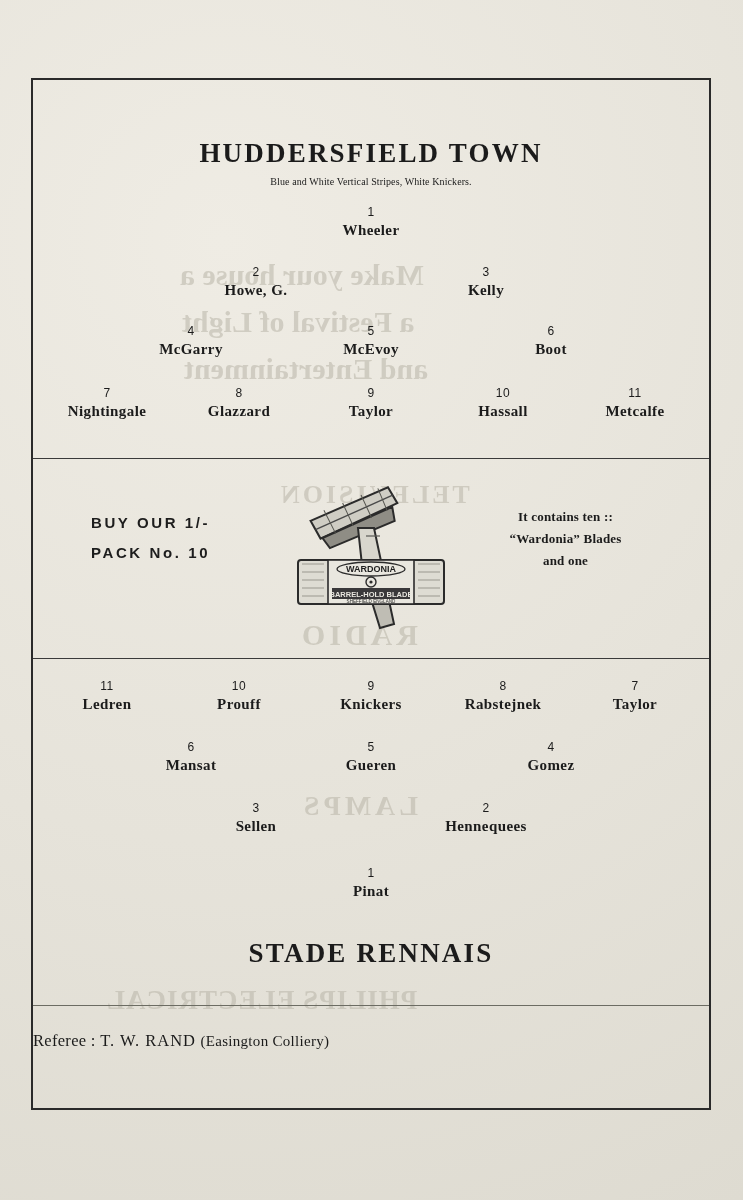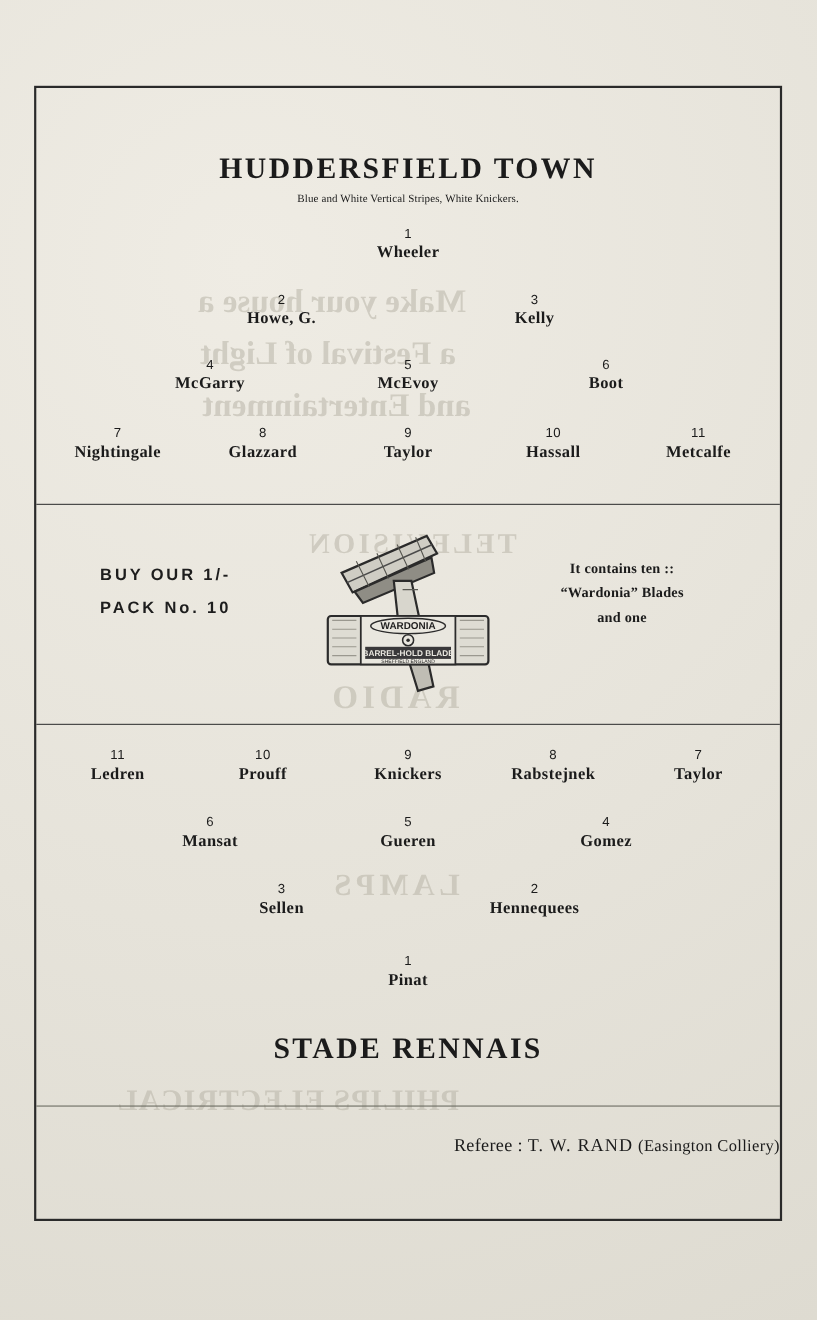--- a/index.html
+++ b/index.html
@@ -152,21 +152,21 @@
     top: 18px;
     width: 170px;
     height: 170px;
   }
 
   
   .officials {
     position: absolute;
     top: 946px;
     width: 100%;
-    text-align: right;
+    text-align: left;
   }
   .officials div {
     font-size: 16.5px;
     line-height: 30px;
     letter-spacing: 0.3px;
   }
   .officials .ref-name { letter-spacing: 1px; }
   .small-paren { font-size: 15px; }
 </style>
 </head>

